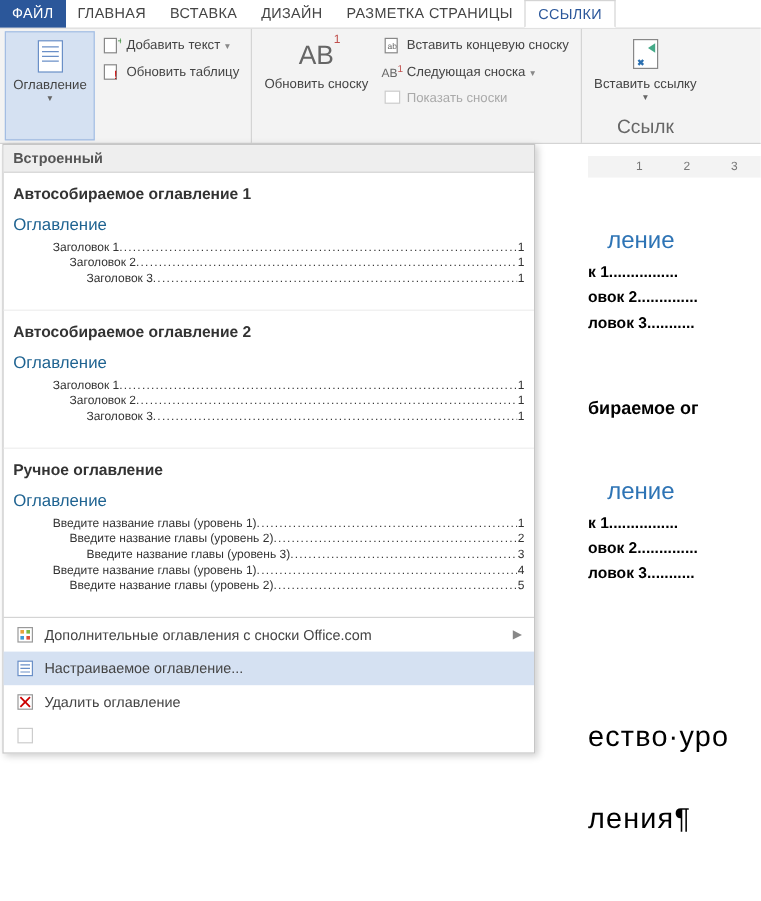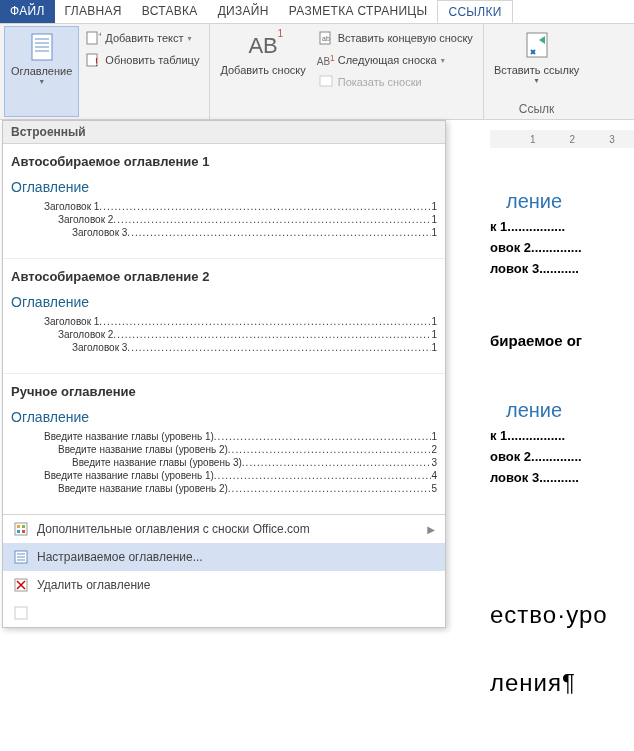--- a/index.html
+++ b/index.html
@@ -8,21 +8,21 @@
   
   .tabs { display: flex; background: #fff; border-bottom: 1px solid #d4d4d4; height: 24px; font-size: 12px; }
   .tab { padding: 4px 10px; color: #444; cursor: pointer; text-transform: uppercase; letter-spacing: 0.3px; }
   .tab.file { background: #2b579a; color: #fff; }
   .tab.active { background: #fff; color: #2b579a; border: 1px solid #d4d4d4; border-bottom: 1px solid #fff; }
 
   
   .ribbon { display: flex; background: #f3f3f3; border-bottom: 1px solid #d4d4d4; height: 96px; font-size: 12px; }
   .group { display: flex; border-right: 1px solid #d4d4d4; padding: 2px 4px; flex-direction: column; }
   .group-body { display: flex; flex: 1; }
-  .group-label { font-size: 12px; color: #666; text-align: center; padding: 1px 0; }
+  .group-label { font-size: 16px; color: #666; text-align: center; padding: 1px 0; }
 
   .big-btn { display: flex; flex-direction: column; align-items: center; justify-content: flex-start; padding: 4px 6px; cursor: pointer; min-width: 60px; }
   .big-btn.active { background: #d5e1f2; border: 1px solid #a3bde3; }
   .big-btn .icon { width: 32px; height: 32px; display: flex; align-items: center; justify-content: center; margin-bottom: 2px; }
   .big-btn .label { font-size: 11px; color: #444; text-align: center; line-height: 1.1; }
   .big-btn .arrow { font-size: 8px; color: #666; }
 
   .small-btn-col { display: flex; flex-direction: column; justify-content: flex-start; gap: 2px; padding: 2px; }
   .small-btn { display: flex; align-items: center; gap: 4px; padding: 2px 4px; cursor: pointer; font-size: 11px; color: #444; white-space: nowrap; }
   .small-btn.disabled { color: #aaa; }
@@ -110,21 +110,21 @@
     </div>
   </div>
 
   <div class="group">
     <div class="group-body">
       <div class="big-btn">
         <span class="icon" style="position:relative">
           <span style="font-size:22px;color:#666;font-weight:400">AB</span>
           <span style="position:absolute;top:-2px;right:-4px;font-size:10px;color:#c0504d">1</span>
         </span>
-        <span class="label">Добавить сноску</span>
+        <span class="label">Обновить сноску</span>
       </div>
       <div class="small-btn-col">
         <div class="small-btn">
           <span class="small-icon">
             <svg width="16" height="16" viewBox="0 0 16 16">
                 <rect x="2" y="2" width="10" height="12" fill="#fff" stroke="#888"></rect>
                 <text x="4" y="11" font-size="7" fill="#666">ab</text>
               </svg>
           </span>
           <span>Вставить концевую сноску</span>

